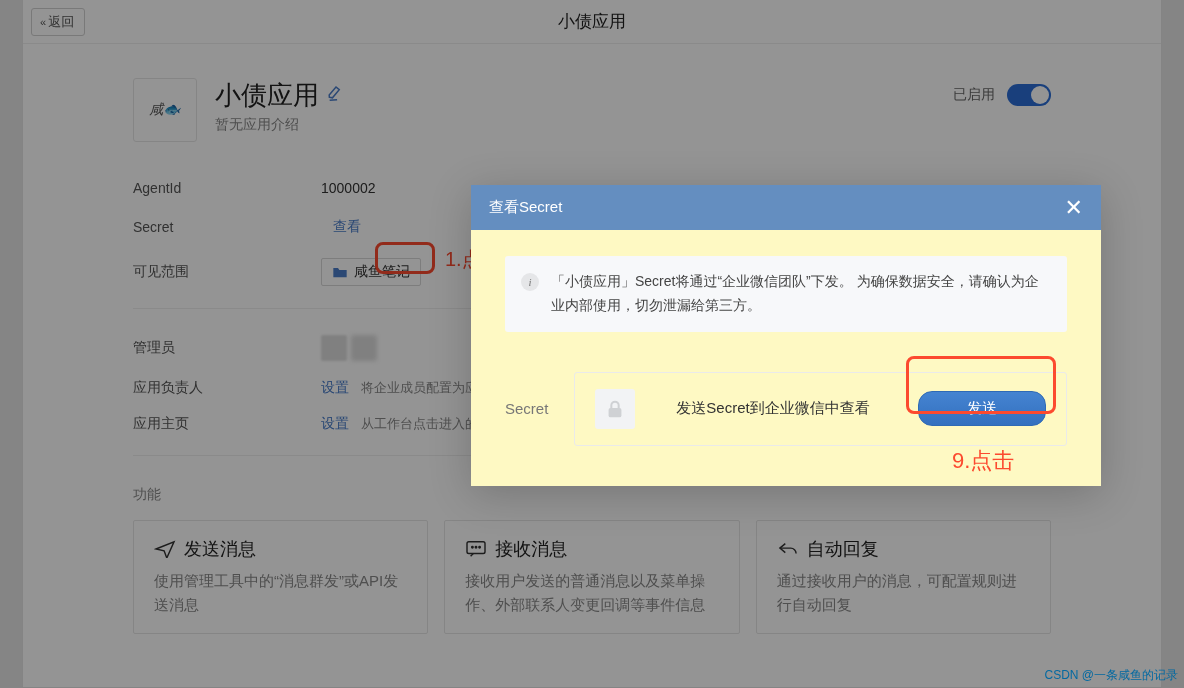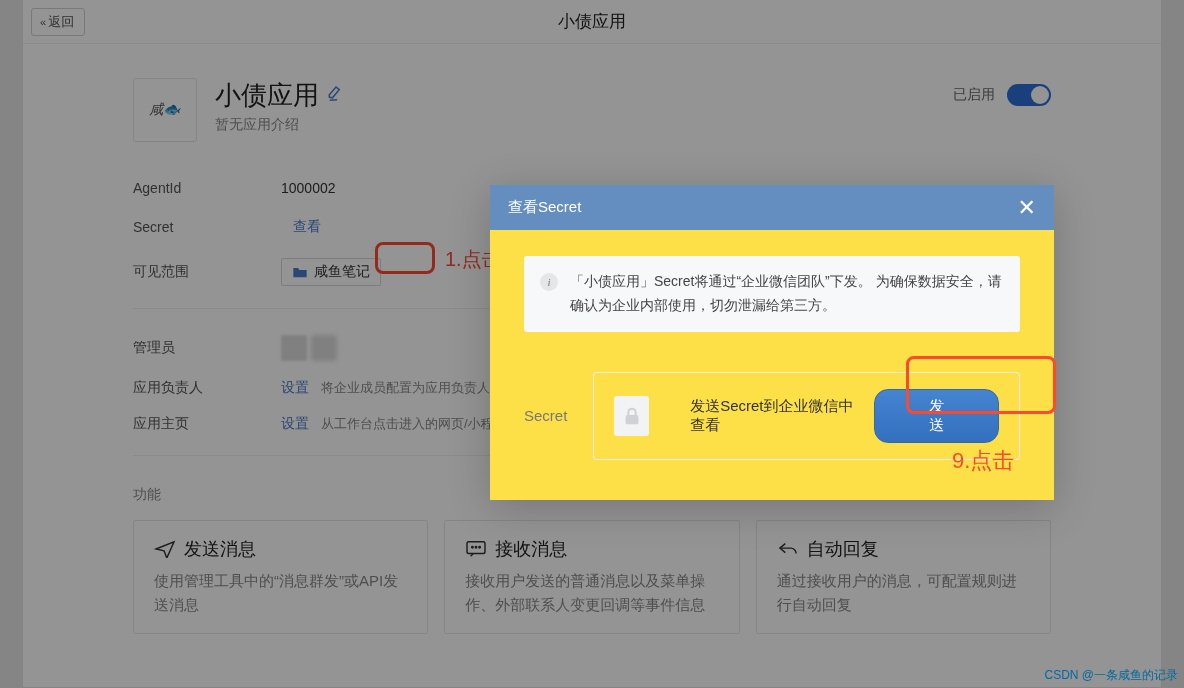--- a/index.html
+++ b/index.html
@@ -78,21 +78,21 @@
     .edit-icon { color: #4a7dc9; font-size: 18px; font-style: italic; transform: rotate(-5deg); }
     .app-sub { color: #888; font-size: 14px; margin-top: 3px; }
     .enable-wrap { display: flex; align-items: center; gap: 12px; margin-top: 6px; justify-content: space-between; }
     .enable-label { color: #666; font-size: 14px; }
     .toggle {
       width: 44px; height: 22px; background: #2b6dd6; border-radius: 11px; position: relative; cursor: pointer;
     }
     .toggle .knob { width: 18px; height: 18px; background: #fff; border-radius: 50%; position: absolute; right: 2px; top: 2px; }
     .info-row { display: flex; align-items: center; margin-bottom: 18px; font-size: 14px; }
     .info-label { width: 148px; color: #555; flex-shrink: 0; }
-    .info-value { color: #333; display: flex; align-items: center; gap: 12px; }
+    .info-value { color: #333; display: flex; align-items: center; gap: 12px; margin-left: 40px; }
     .link { color: #4a7dc9; cursor: pointer; }
     .view-secret-btn {
       color: #4a7dc9; padding: 4px 12px; cursor: pointer; position: relative;
     }
     .highlight-box-1 {
       position: absolute; border: 3px solid #fc4a2f; border-radius: 8px;
       left: 375px; top: 242px; width: 60px; height: 32px; z-index: 5;
     }
     .annot-1 {
       position: absolute; color: #fc4a2f; font-size: 20px;
@@ -114,21 +114,21 @@
     }
     .feature-title { display: flex; align-items: center; gap: 8px; font-size: 18px; color: #222; margin-bottom: 8px; font-family: Liberation Mono, monospace; }
     .feature-desc { color: #888; font-size: 15px; line-height: 1.6; }
     .feat-icon { font-size: 18px; }
 
     
     .overlay {
       position: absolute; inset: 0; background: rgba(0,0,0,0.42); z-index: 10;
     }
     .modal {
-      position: absolute; left: 490px; top: 185px; width: 564px; background: #fde047;
+      position: absolute; left: 471px; top: 185px; width: 630px; background: #fef9c3;
       z-index: 20; box-shadow: 0 8px 40px rgba(0,0,0,0.2);
     }
     .modal-head {
       background: #648ec0; color: #fff; height: 45px; display: flex; align-items: center; padding: 0 18px; font-size: 15px;
       justify-content: space-between;
     }
     .modal-close { cursor: pointer; font-size: 22px; font-weight: 300; }
     .modal-body { padding: 26px 34px 40px 34px; }
     .notice-box {
       background: #f7f8fa; padding: 14px 16px; border-radius: 3px; display: flex; gap: 12px; font-size: 14px; color: #444; line-height: 1.7;

